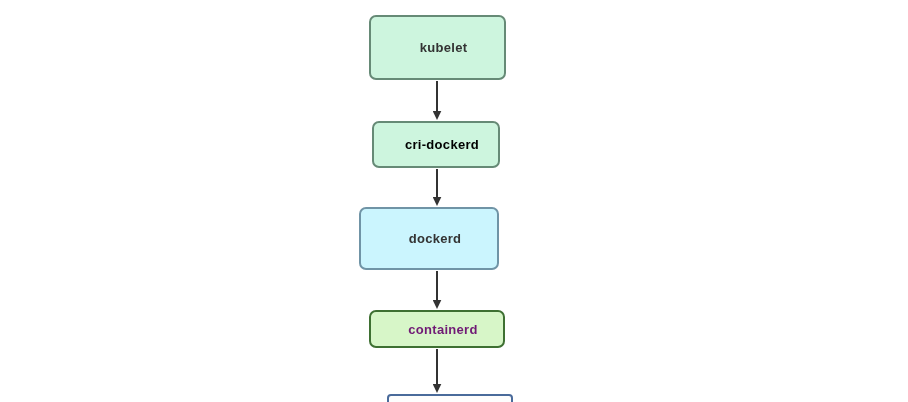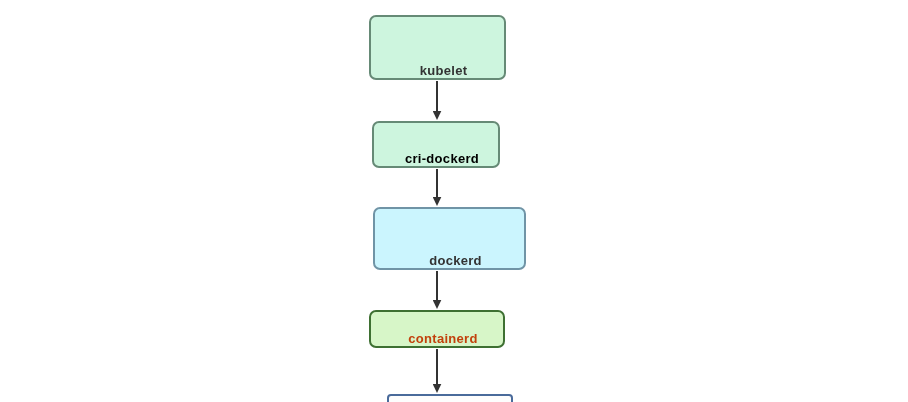--- a/index.html
+++ b/index.html
@@ -14,21 +14,21 @@
     background: #ffffff;
     overflow: hidden;
     font-family: "Liberation Sans", "DejaVu Sans", sans-serif;
   }
   .node {
     position: absolute;
     box-sizing: border-box;
     border: 2px solid #1d4ed8;
     border-radius: 7px;
     display: flex;
-    align-items: flex-end;
+    align-items: center;
     justify-content: center;
     padding-left: 12px;
   }
   .node-label {
     font-size: 13px;
     font-weight: bold;
     color: #333333;
     letter-spacing: 0.3px;
     text-align: center;
     white-space: nowrap;
@@ -50,21 +50,21 @@
     bottom: 0;
     left: 50%;
     margin-left: -4.5px;
     width: 9px;
     height: 9px;
     clip-path: polygon(50% 100%, 2% 0%, 98% 0%);
   }
   
   #node-0 { left: 369px; top: 15px;  width: 137px; height: 65px; }
   #node-1 { left: 372px; top: 121px; width: 128px; height: 47px; }
-  #node-2 { left: 373px; top: 207px; width: 153px; height: 63px; }
+  #node-2 { left: 359px; top: 207px; width: 140px; height: 63px; }
   #node-3 { left: 369px; top: 310px; width: 136px; height: 38px; }
   #node-4 { left: 387px; top: 394px; width: 126px; height: 40px; border-radius: 4px; }
   
   #edge-0 { left: 431px; top: 81px;  height: 39px; }
   #edge-1 { left: 431px; top: 169px; height: 37px; }
   #edge-2 { left: 431px; top: 271px; height: 38px; }
   #edge-3 { left: 431px; top: 349px; height: 44px; }
 </style>
 </head>
 <body>
@@ -77,21 +77,21 @@
 
   <div id="node-1" class="node" style="background-color: rgb(205, 245, 222); border-color: rgb(102, 138, 118);">
     <span class="node-label" style="color: #000000;">cri-dockerd</span>
   </div>
 
   <div id="node-2" class="node" style="background-color: rgb(203, 245, 254); border-color: rgb(112, 148, 166);">
     <span class="node-label" style="color: rgb(51, 51, 51);">dockerd</span>
   </div>
 
   <div id="node-3" class="node" style="background-color: rgb(215, 246, 200); border-color: rgb(62, 112, 50);">
-    <span class="node-label" style="color: #c2410c;">containerd</span>
+    <span class="node-label" style="color: #701a75;">containerd</span>
   </div>
 
   <div id="node-4" class="node" style="background-color: rgb(253, 253, 253); border-color: rgb(74, 107, 155);">
     <span class="node-label" style="color: rgb(51, 51, 51);"></span>
   </div>
 
   <div id="edge-0" class="edge">
     <div class="edge-line" style="background-color: rgb(51, 51, 51);"></div>
     <div class="edge-arrowhead" style="background-color: rgb(51, 51, 51);"></div>
   </div>

